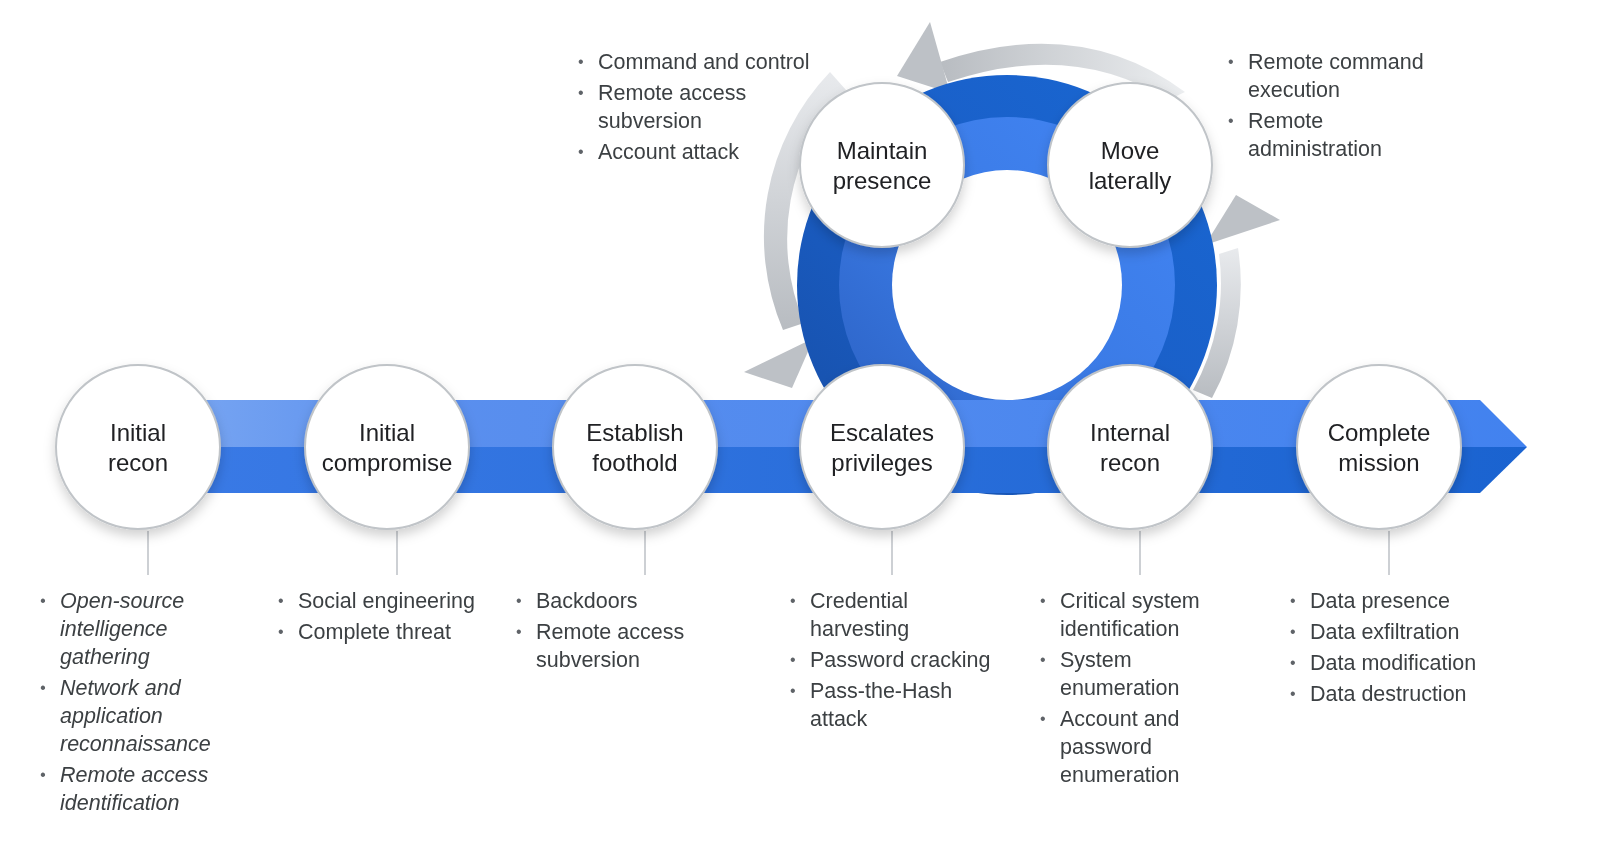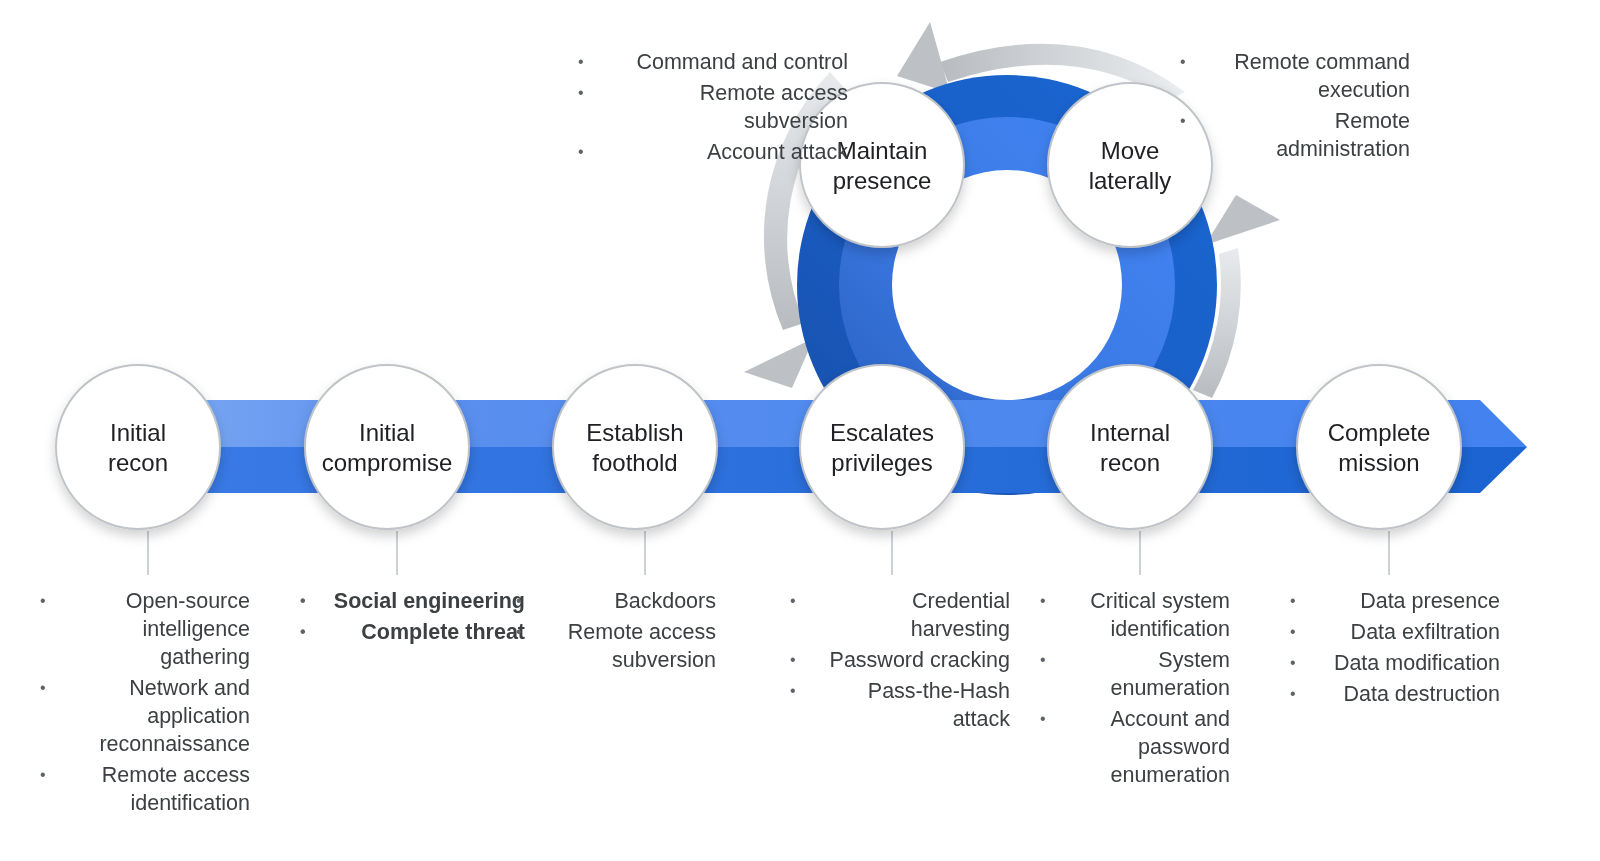--- a/index.html
+++ b/index.html
@@ -2,21 +2,21 @@
 <html><head>
 <meta charset="utf-8">
 <style>
   html, body { margin: 0; padding: 0; background: #ffffff; }
   body { width: 1600px; height: 861px; position: relative; overflow: hidden;
          font-family: "Liberation Sans", "DejaVu Sans", sans-serif; color: #202124; }
   #diagram { position: absolute; left: 0; top: 0; width: 1600px; height: 861px; }
   .node-label { font-family: "Liberation Sans", sans-serif; font-size: 24px; fill: #202124; }
   .list { position: absolute; margin: 0; padding: 0; list-style: none;
           font-size: 21.5px; line-height: 28px; color: #3c4043; }
-  .list li { position: relative; padding-left: 20px; margin-bottom: 3px; text-align: right; }
+  .list li { position: relative; padding-left: 20px; margin-bottom: 3px; }
   .list li::before { content: "•"; position: absolute; left: 0; top: 0; font-size: 16px; color: #5f6368; }
 </style>
 </head>
 <body>
 
 <svg id="diagram" width="1600" height="861" viewBox="0 0 1600 861" xmlns="http://www.w3.org/2000/svg">
   <defs>
     <linearGradient id="bandTop" x1="0" x2="1" y1="0" y2="0">
       <stop offset="0" stop-color="#7aa7f2"></stop>
       <stop offset="0.2" stop-color="#5a8fee"></stop>
@@ -120,30 +120,30 @@
         <text x="1130" y="189" text-anchor="middle" class="node-label">laterally</text>
       </g>
     </g>
 </svg>
 
 <ul class="list" style="left:578px; top:48px; width:270px;" id="list-cycle-0">
     <li>Command and control</li>
     <li>Remote access subversion</li>
     <li>Account attack</li>
   </ul>
-<ul class="list" style="left:1180px; top:48px; width:230px;" id="list-cycle-1">
+<ul class="list" style="left:1228px; top:48px; width:230px;" id="list-cycle-1">
     <li>Remote command execution</li>
     <li>Remote administration</li>
   </ul>
-<ul class="list" style="left:40px; top:587px; width:210px;" id="list-stage-0">
+<ul class="list" style="left:40px; top:587px; width:210px;font-style:italic;" id="list-stage-0">
     <li>Open-source intelligence gathering</li>
     <li>Network and application reconnaissance</li>
     <li>Remote access identification</li>
   </ul>
-<ul class="list" style="left:300px; top:587px; width:225px;font-weight:bold;" id="list-stage-1">
+<ul class="list" style="left:278px; top:587px; width:225px;" id="list-stage-1">
     <li>Social engineering</li>
     <li>Complete threat</li>
   </ul>
 <ul class="list" style="left:516px; top:587px; width:200px;" id="list-stage-2">
     <li>Backdoors</li>
     <li>Remote access subversion</li>
   </ul>
 <ul class="list" style="left:790px; top:587px; width:220px;" id="list-stage-3">
     <li>Credential harvesting</li>
     <li>Password cracking</li>

